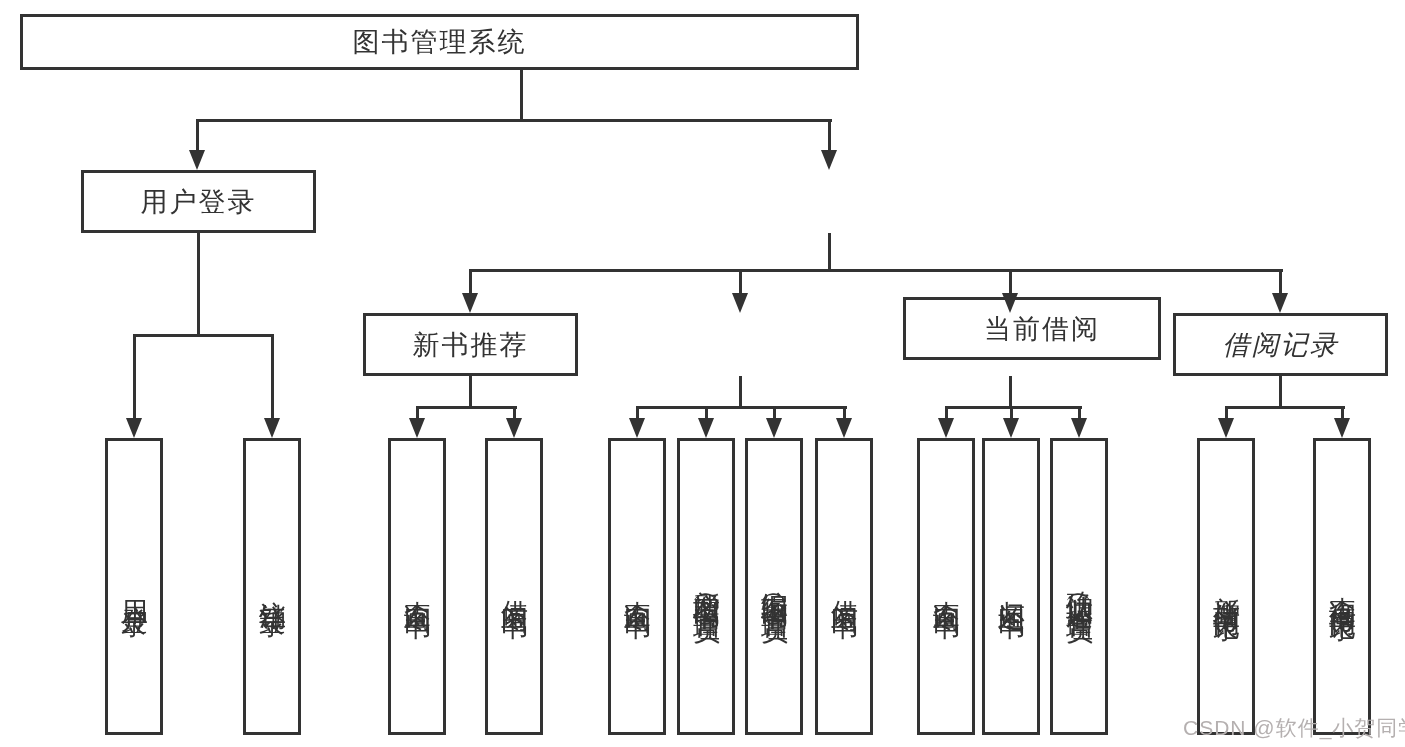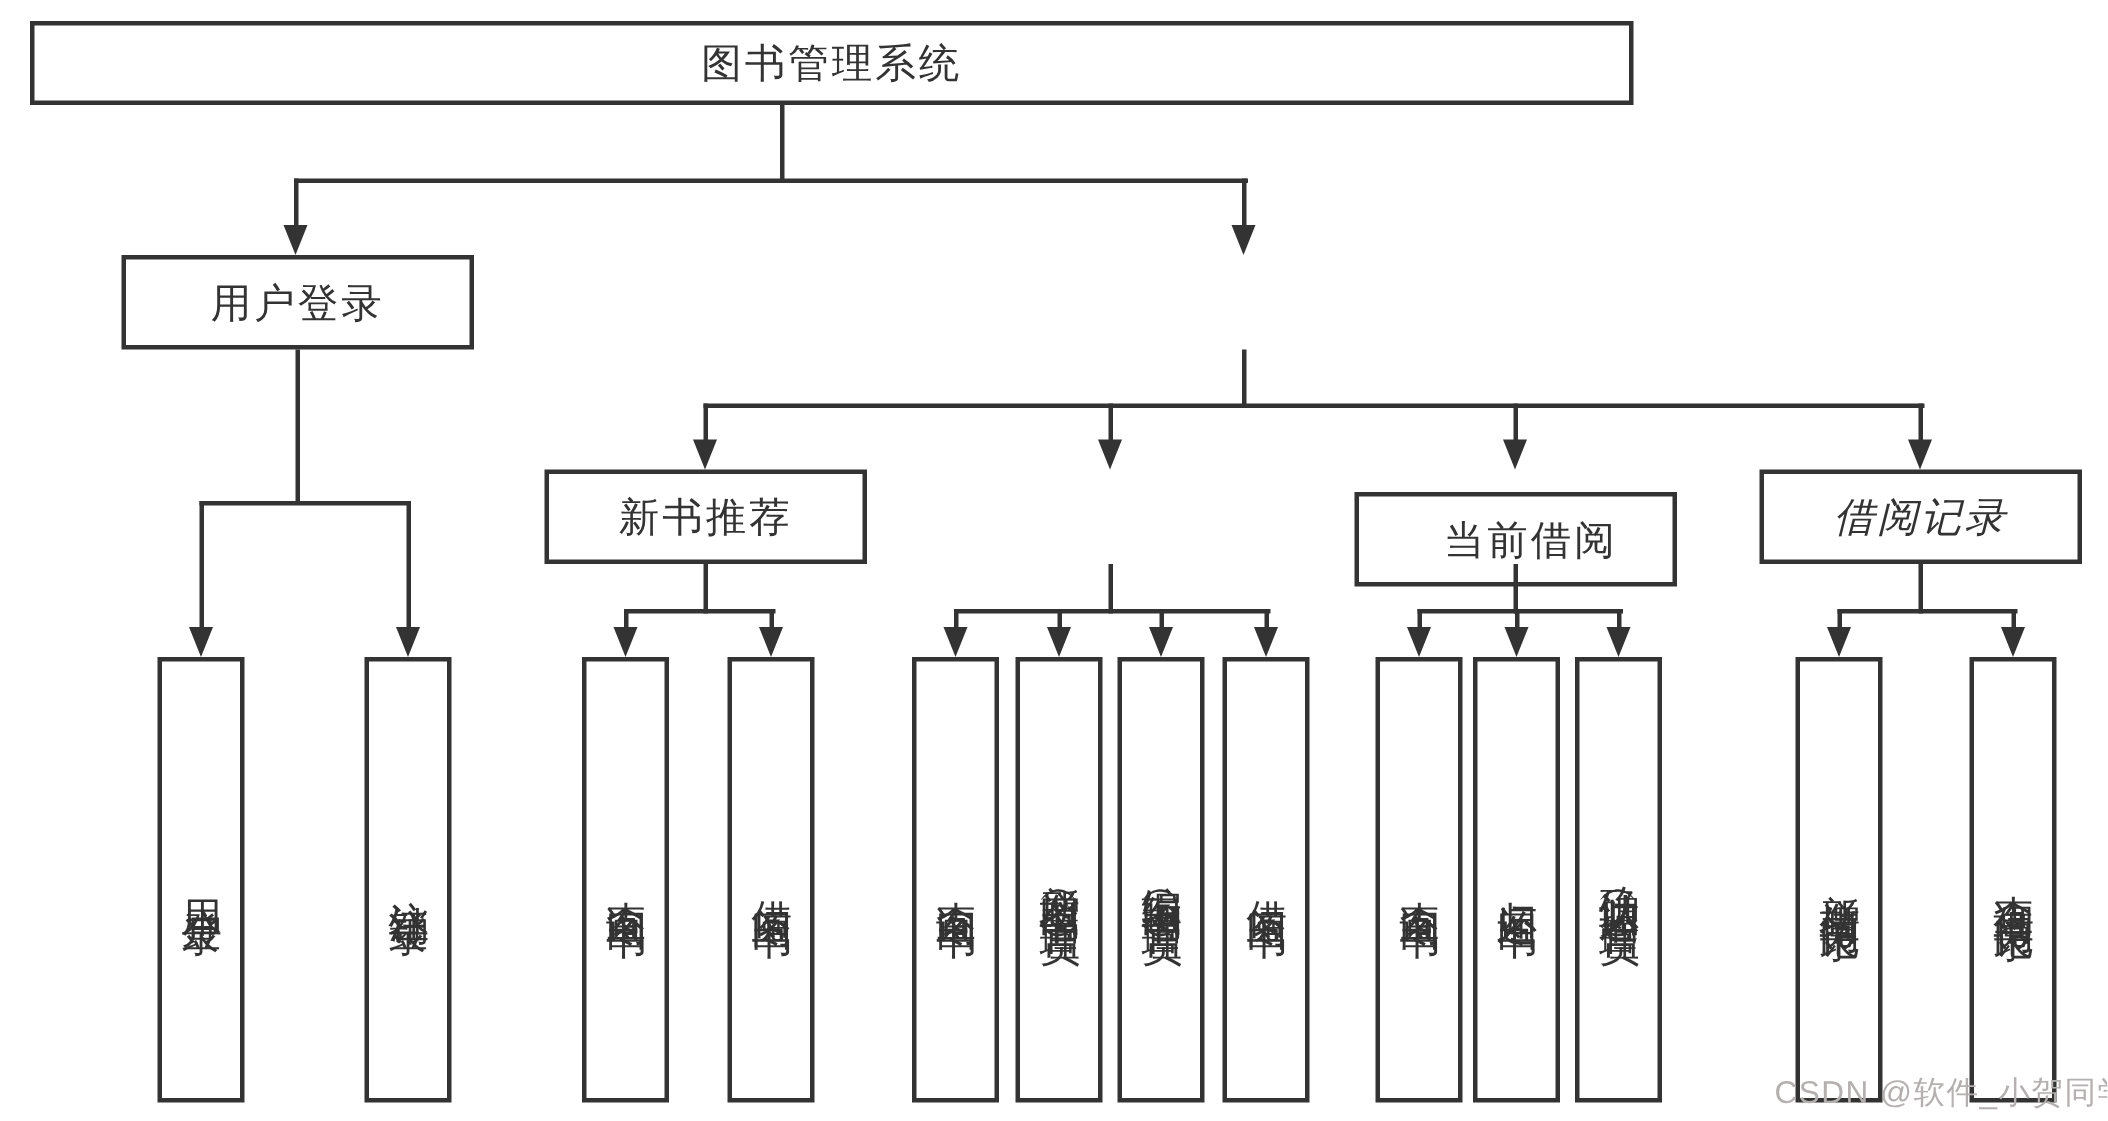--- a/index.html
+++ b/index.html
@@ -48,32 +48,32 @@
     color:#b5b0b0;
     white-space:nowrap;
     z-index:5;
   }
 </style>
 </head>
 <body>
 
 <div class="canvas">
 
-  <div class="box" style="left:20px;top:14px;width:1069px;height:56px;">
+  <div class="box" style="left:20px;top:14px;width:839px;height:56px;">
     <span class="hlabel">图书管理系统</span>
   </div>
 
   <div class="box" style="left:81px;top:170px;width:235px;height:63px;">
     <span class="hlabel">用户登录</span>
   </div>
 
   <div class="box" style="left:363px;top:313px;width:215px;height:63px;">
     <span class="hlabel">新书推荐</span>
   </div>
-  <div class="box" style="left:903px;top:328px;width:215px;height:63px;padding-left:20px;">
+  <div class="box" style="left:903px;top:297px;width:258px;height:63px;padding-left:20px;">
     <span class="hlabel">当前借阅</span>
   </div>
   <div class="box" style="left:1173px;top:313px;width:215px;height:63px;font-style:italic;">
     <span class="hlabel">借阅记录</span>
   </div>
 
   <div class="box leaf" style="left:105px;">
     <span class="vtext">用户登录</span>
   </div>
   <div class="box leaf" style="left:243px;">

